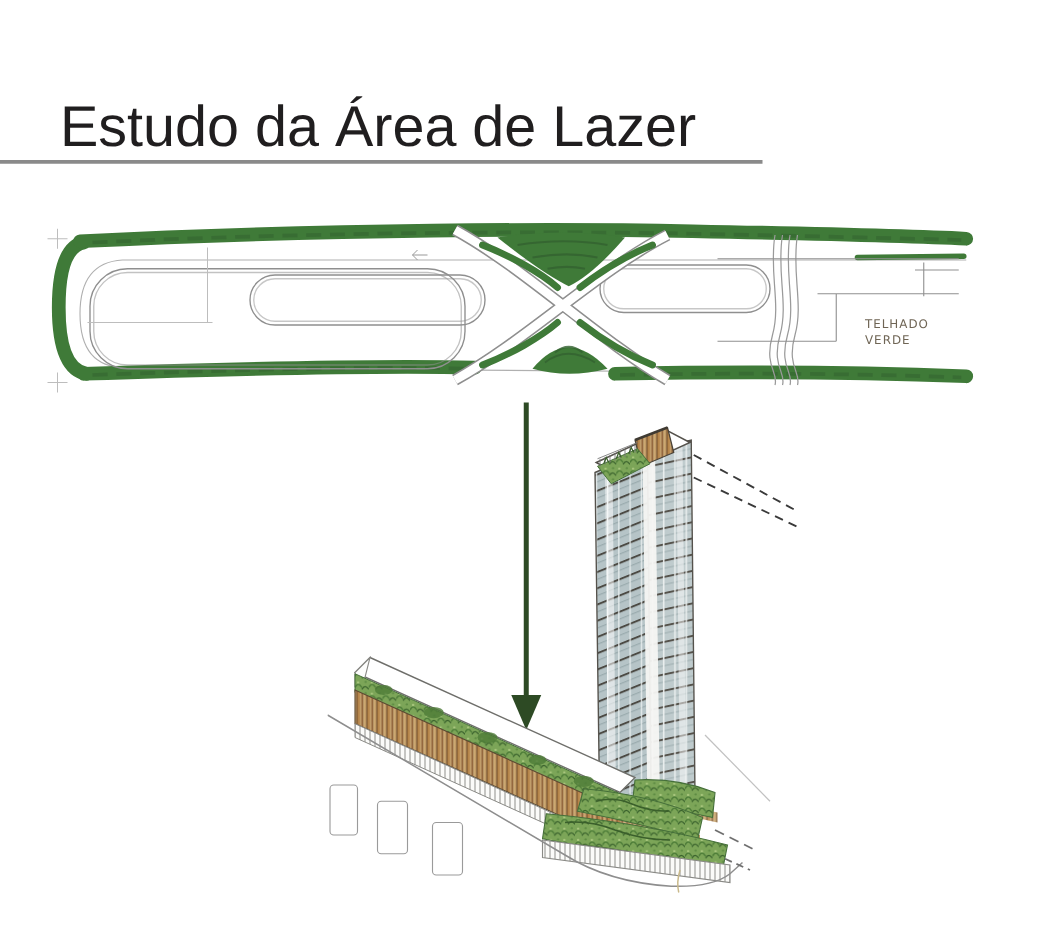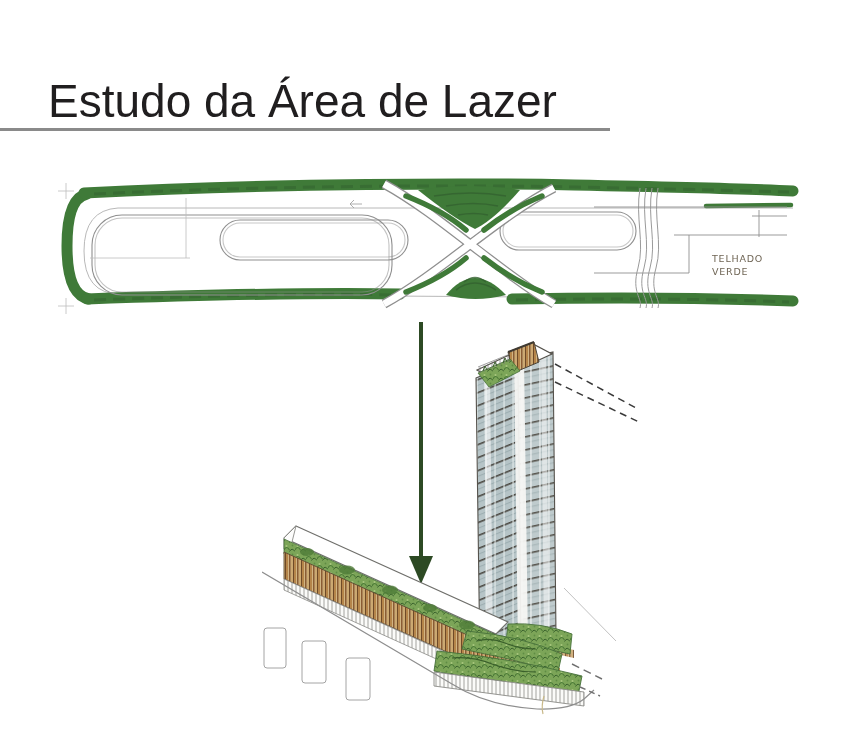--- a/index.html
+++ b/index.html
@@ -1,21 +1,21 @@
 <!DOCTYPE html>
 <html><head>
 <meta charset="utf-8">
 <style>
   html,body{margin:0;padding:0;background:#fff;}
   .page{position:relative;width:844px;height:740px;background:#ffffff;overflow:hidden;
         font-family:"Liberation Sans",sans-serif;}
   .title{position:absolute;left:48px;top:74px;margin:0;font-size:46px;font-weight:400;
          letter-spacing:0px;color:#201e1f;white-space:nowrap;}
   .title-rule{position:absolute;left:0;top:128px;width:610px;height:3px;background:#8a8a8a;}
-  .plan-sketch{position:absolute;left:54px;top:158px;width:745px;height:165px;}
+  .plan-sketch{position:absolute;left:34px;top:158px;width:745px;height:165px;}
   .arrow-wrap{position:absolute;left:404px;top:320px;width:34px;height:266px;}
   .tower-sketch{position:absolute;left:262px;top:336px;width:395px;height:402px;}
   svg{display:block;}
   svg text{font-family:"DejaVu Sans",sans-serif;font-size:9.5px;letter-spacing:0.8px;fill:#6f6555;}
 </style>
 </head>
 <body>
 
 <div class="page">
 

